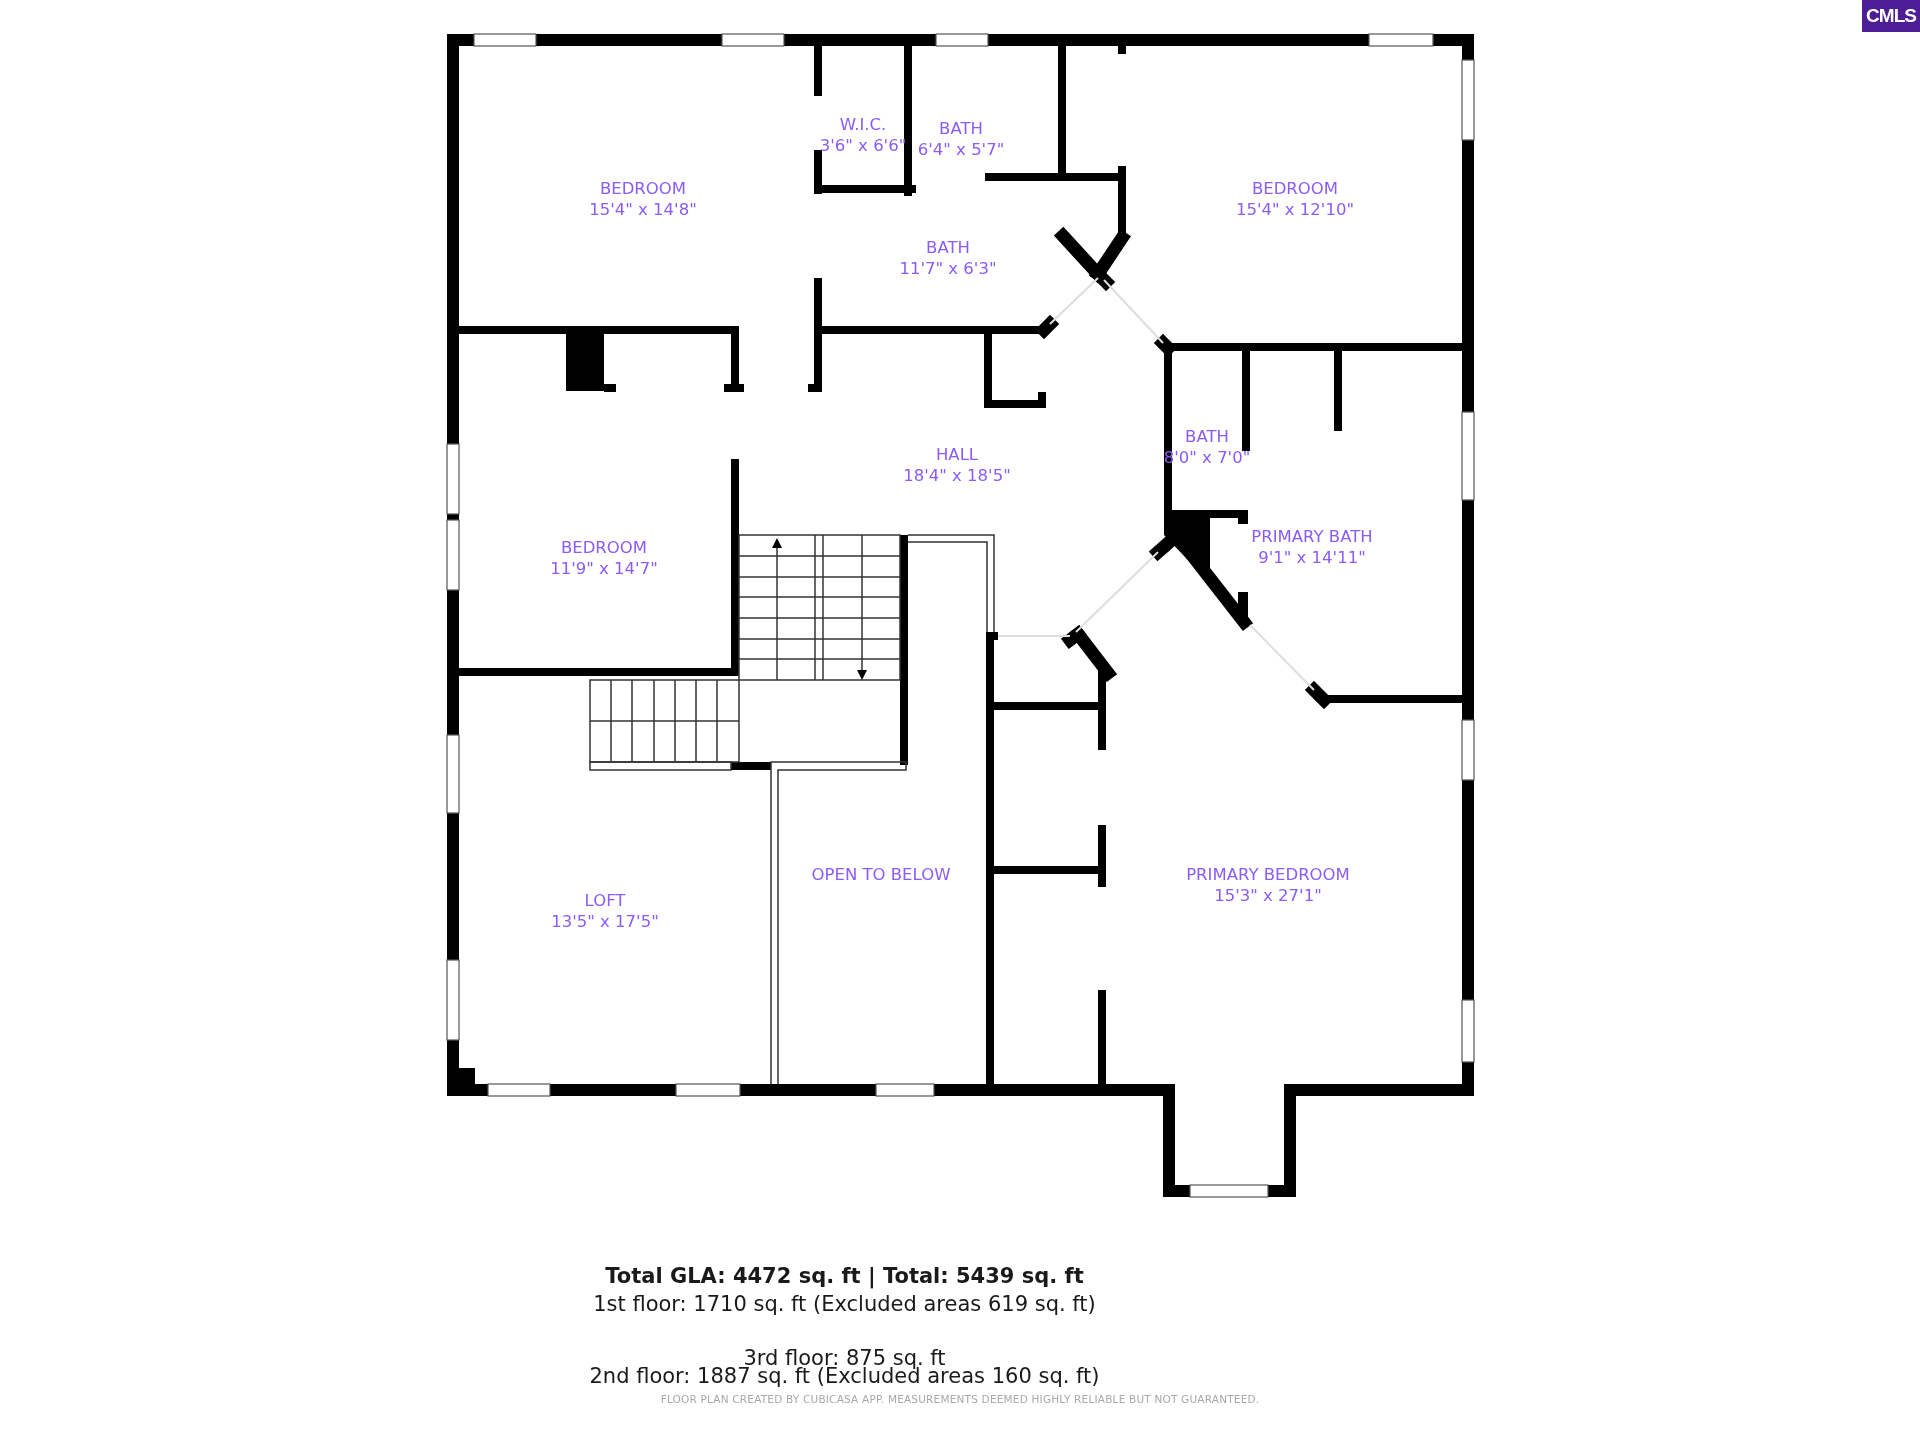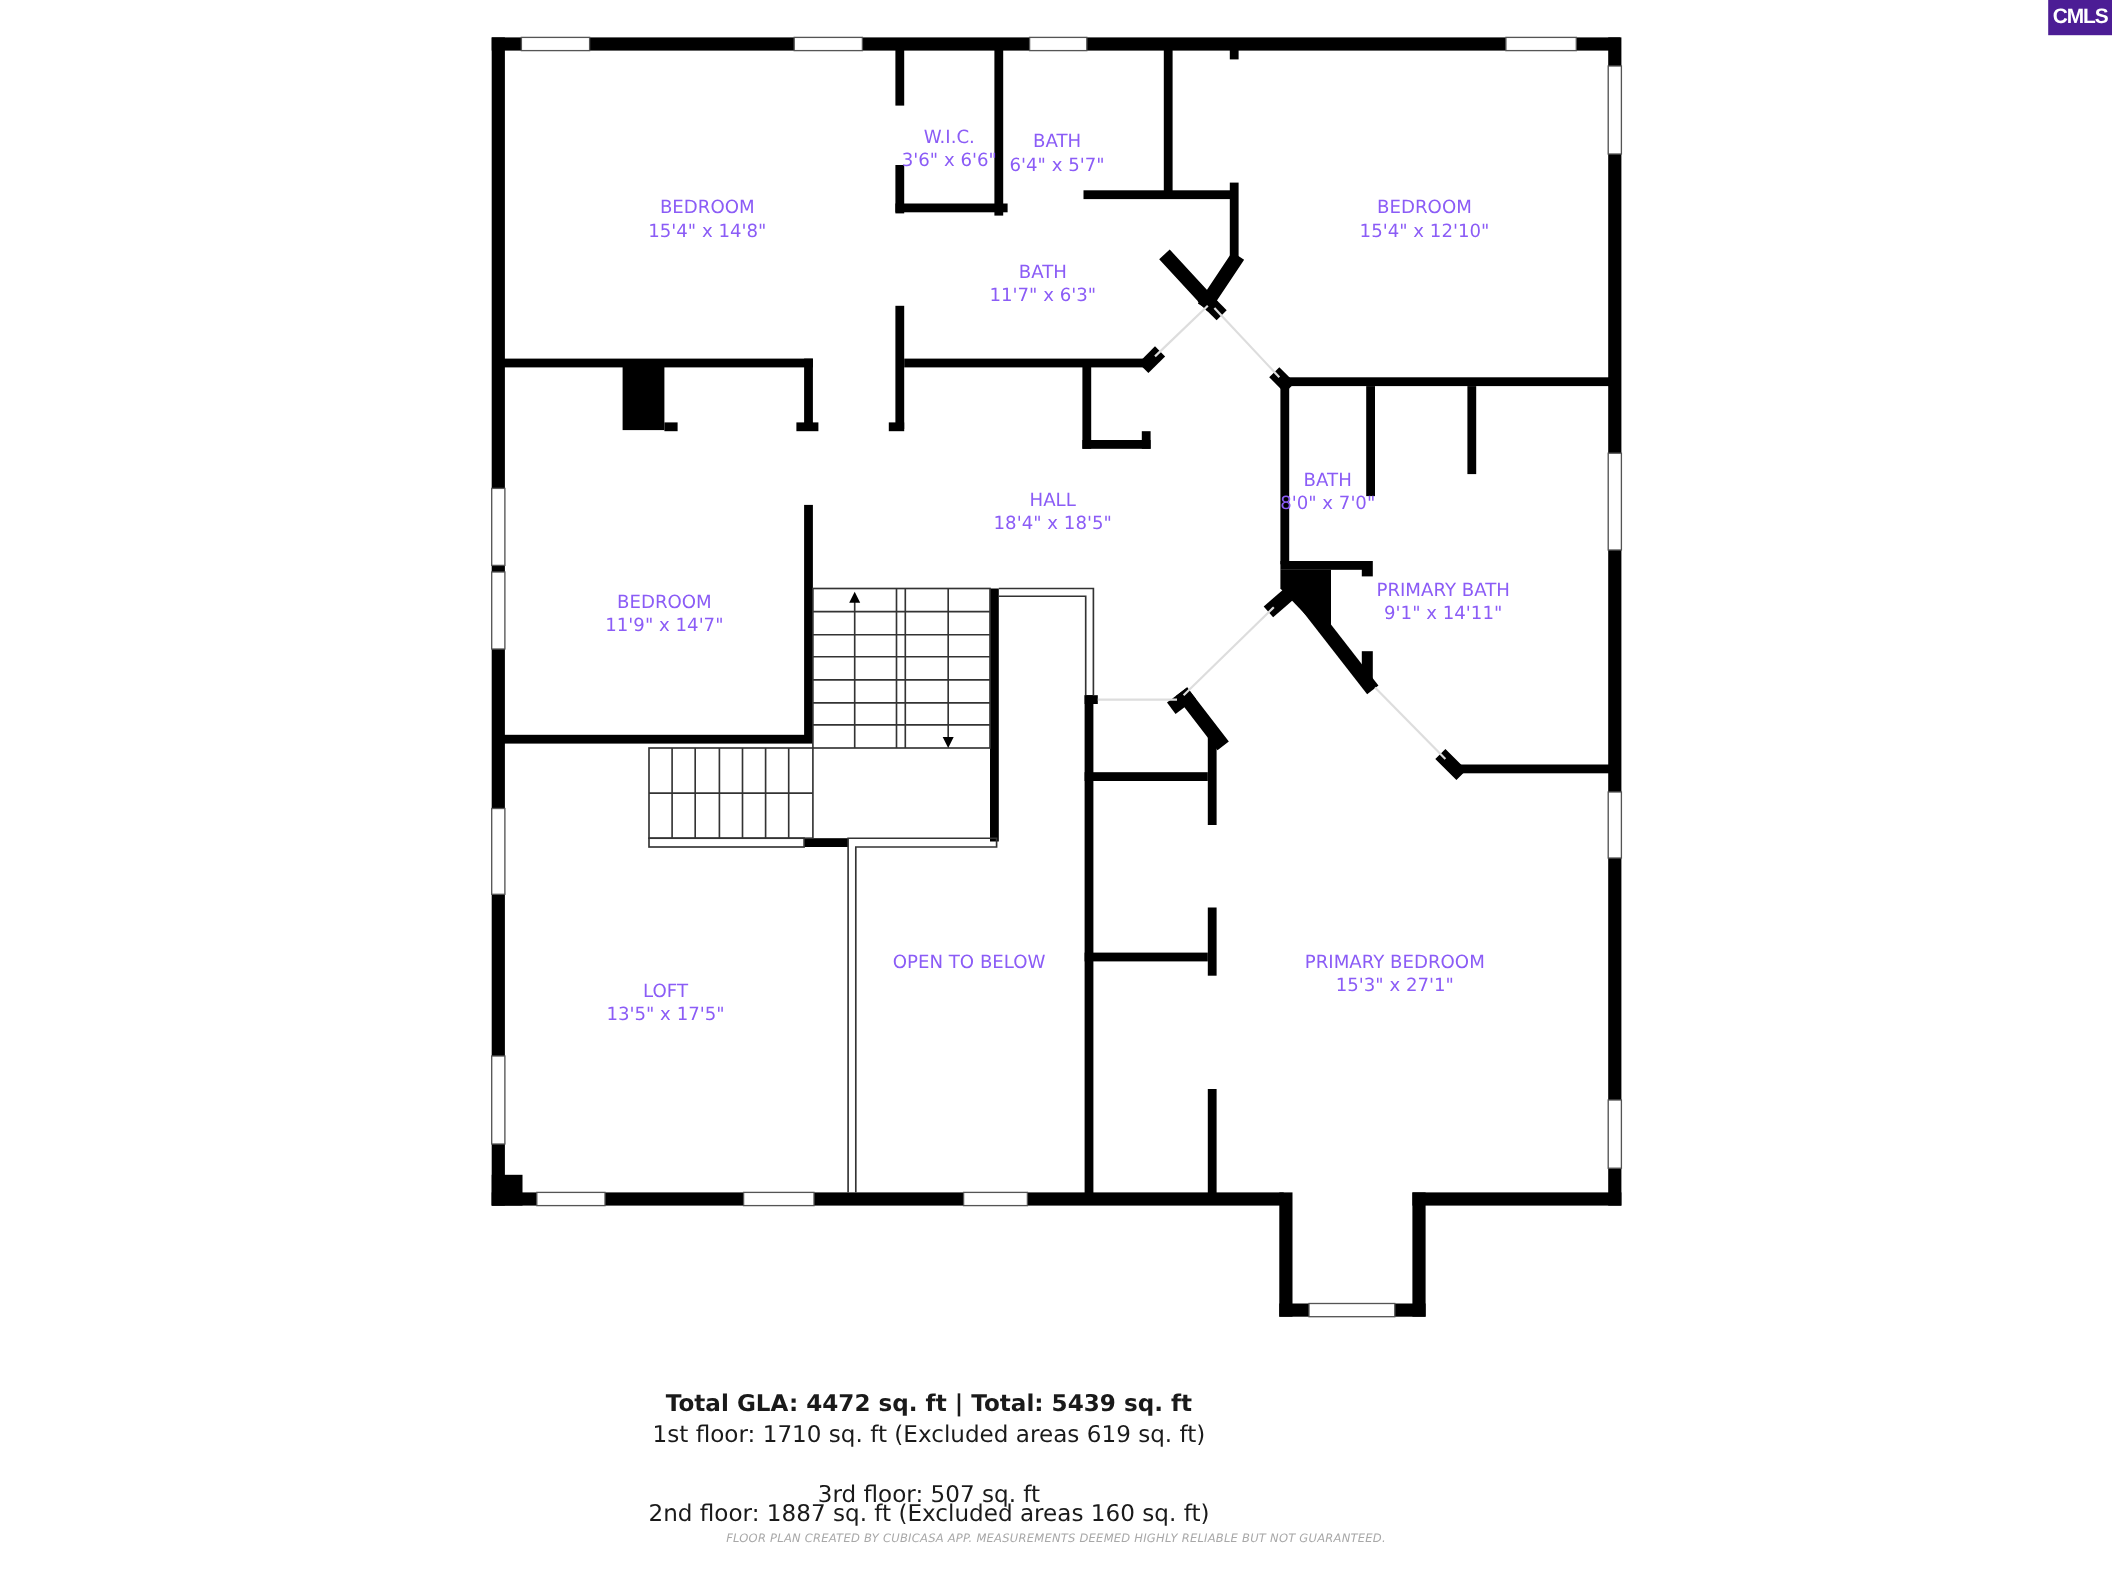--- a/index.html
+++ b/index.html
@@ -6,21 +6,21 @@
   body { width: 1920px; height: 1440px; position: relative; overflow: hidden; font-family: "DejaVu Sans", sans-serif; }
   #plan { position: absolute; left: 0; top: 0; }
   .wall { fill: #000; }
   .win { fill: #fff; stroke: #555; stroke-width: 1.2; }
   .thin { fill: none; stroke: #333; stroke-width: 1.5; }
   .dwall { stroke: #000; stroke-width: 13; stroke-linecap: square; fill: none; }
   .dopen { stroke: #ddd; stroke-width: 2; fill: none; }
   .room-label { position: absolute; text-align: center; color: #8b5cf6; font-size: 16.5px; line-height: 21px; transform: translateX(-50%); white-space: nowrap; }
   .mls-badge { position: absolute; right: 0; top: 0; width: 58px; height: 32px; background: #4c1d95; color: #fff; font-family: "Liberation Sans", sans-serif; font-weight: bold; font-size: 19px; letter-spacing: -1px; display: flex; align-items: center; justify-content: center; }
   .sline { position: absolute; left: 0; width: 1689px; text-align: center; font-size: 21px; color: #1a1a1a; }
-  .disclaimer { position: absolute; left: 0; width: 1920px; top: 1393px; text-align: center; font-size: 10.5px; color: #a8a8a8; letter-spacing: 0.2px; font-style: italic; }
+  .disclaimer { position: absolute; left: 0; width: 1920px; top: 1393px; text-align: center; font-size: 10.5px; color: #a8a8a8; letter-spacing: 0.2px; }
 </style>
 </head>
 <body>
 
 <svg id="plan" width="1920" height="1440" viewBox="0 0 1920 1440" xmlns="http://www.w3.org/2000/svg">
 
   <g>
     <rect class="wall" x="447" y="34" width="1026" height="12"></rect>
     <rect class="wall" x="447" y="34" width="12" height="1062"></rect>
     <rect class="wall" x="1462" y="34" width="12" height="1062"></rect>
@@ -202,14 +202,14 @@
     </div>
     <div class="room-label" style="left: 1268px; top: 864px;">
       <div>PRIMARY BEDROOM</div>
       <div>15'3" x 27'1"</div>
     </div>
   </div>
 
 <div class="sline" style="top:1264px; font-weight:bold;">Total GLA: 4472 sq. ft | Total: 5439 sq. ft</div>
 <div class="sline" style="top:1292px;">1st floor: 1710 sq. ft (Excluded areas 619 sq. ft)</div>
 <div class="sline" style="top:1319px;margin-top:45px;">2nd floor: 1887 sq. ft (Excluded areas 160 sq. ft)</div>
-<div class="sline" style="top:1346px;">3rd floor: 507 sq. ft</div>
+<div class="sline" style="top:1346px;">3rd floor: 875 sq. ft</div>
 <div class="disclaimer">FLOOR PLAN CREATED BY CUBICASA APP. MEASUREMENTS DEEMED HIGHLY RELIABLE BUT NOT GUARANTEED.</div>
 
 </body></html>

